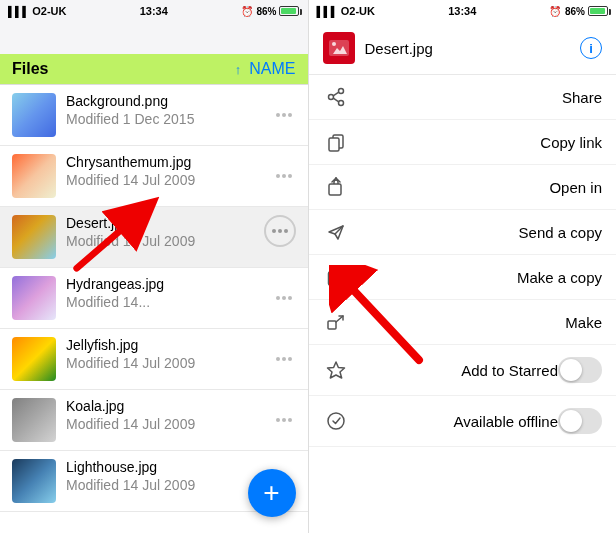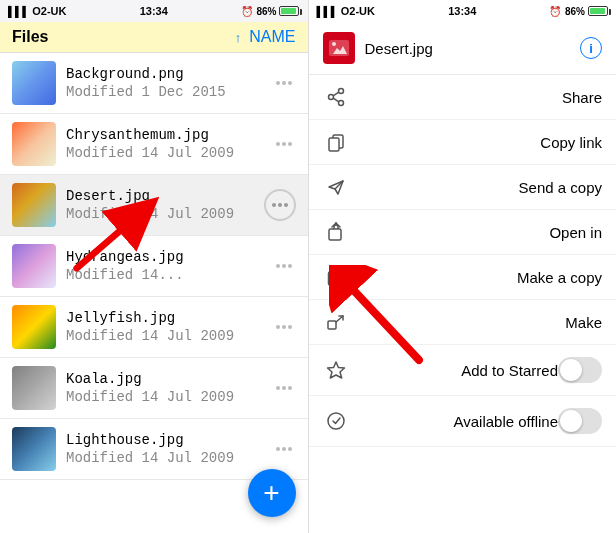--- a/index.html
+++ b/index.html
@@ -58,37 +58,36 @@
       width: 15px; height: 6px;
       background: #4cd964;
       border-radius: 1px;
     }
 
     .files-header {
       display: flex;
       justify-content: space-between;
       align-items: flex-start;
       padding: 6px 12px 6px 12px;
-      background: #fef9c3;
+      background: #bef264;
       border-bottom: 1px solid #ddd;
+      margin-top: 32px;
     }
 
     .files-title { font-size: 16px; font-weight: 600; color: #000; }
     .files-sort { font-size: 16px; color: #007aff; display: flex; align-items: center; gap: 3px; }
     .files-upload-icon { font-size: 13px; color: #007aff; }
 
     .file-list { flex: 1; overflow-y: auto; background: #fff; }
 
     .file-item {
       display: flex;
-      align-items: center;
       padding: 8px 12px;
       border-bottom: 1px solid #e8e8e8;
       position: relative;
-      font-family: Liberation Mono, monospace;
     }
 
     .file-item.highlighted {
       background: #f0f0f0;
     }
 
     .file-thumb {
       width: 44px;
       height: 44px;
       border-radius: 4px;
@@ -464,38 +463,38 @@
           <rect x="7" y="3" width="10" height="13" rx="1.5" fill="none" stroke="#555" stroke-width="1.5"></rect>
           <rect x="3" y="6" width="10" height="13" rx="1.5" fill="#fff" stroke="#555" stroke-width="1.5"></rect>
         </svg>
       </div>
       <span class="menu-item-label">Copy link</span>
     </div>
 
     <div class="menu-item">
       <div class="menu-item-icon">
         <svg width="20" height="20" viewBox="0 0 20 20" xmlns="http://www.w3.org/2000/svg">
-          <path d="M3 10 L17 4 L12 17 L9 12 Z" fill="none" stroke="#555" stroke-width="1.5" stroke-linejoin="round"></path>
-          <line x1="9" y1="12" x2="17" y2="4" stroke="#555" stroke-width="1.5" stroke-linecap="round"></line>
-        </svg>
-      </div>
-      <span class="menu-item-label">Send a copy</span>
-    </div>
-
-    <div class="menu-item">
-      <div class="menu-item-icon">
-        <svg width="20" height="20" viewBox="0 0 20 20" xmlns="http://www.w3.org/2000/svg">
           <rect x="3" y="7" width="12" height="11" rx="1.5" fill="none" stroke="#555" stroke-width="1.5"></rect>
           <path d="M8 7V5a2 2 0 0 1 4 0v2" fill="none" stroke="#555" stroke-width="1.5"></path>
           <line x1="10" y1="3" x2="10" y2="1" stroke="#555" stroke-width="1.5" stroke-linecap="round"></line>
           <line x1="10" y1="1" x2="14" y2="5" stroke="#555" stroke-width="1.5" stroke-linecap="round"></line>
           <line x1="10" y1="1" x2="6" y2="5" stroke="#555" stroke-width="1.5" stroke-linecap="round"></line>
         </svg>
       </div>
       <span class="menu-item-label">Open in</span>
+    </div>
+
+    <div class="menu-item">
+      <div class="menu-item-icon">
+        <svg width="20" height="20" viewBox="0 0 20 20" xmlns="http://www.w3.org/2000/svg">
+          <path d="M3 10 L17 4 L12 17 L9 12 Z" fill="none" stroke="#555" stroke-width="1.5" stroke-linejoin="round"></path>
+          <line x1="9" y1="12" x2="17" y2="4" stroke="#555" stroke-width="1.5" stroke-linecap="round"></line>
+        </svg>
+      </div>
+      <span class="menu-item-label">Send a copy</span>
     </div>
 
     <div class="menu-item">
       <div class="menu-item-icon">
         <svg width="20" height="20" viewBox="0 0 20 20" xmlns="http://www.w3.org/2000/svg">
           <rect x="7" y="3" width="10" height="13" rx="1.5" fill="none" stroke="#555" stroke-width="1.5"></rect>
           <path d="M5 5H4a1.5 1.5 0 0 0-1.5 1.5v10A1.5 1.5 0 0 0 4 18h8a1.5 1.5 0 0 0 1.5-1.5v-1" fill="none" stroke="#555" stroke-width="1.5" stroke-linecap="round"></path>
         </svg>
       </div>
       <span class="menu-item-label">Make a copy</span>

